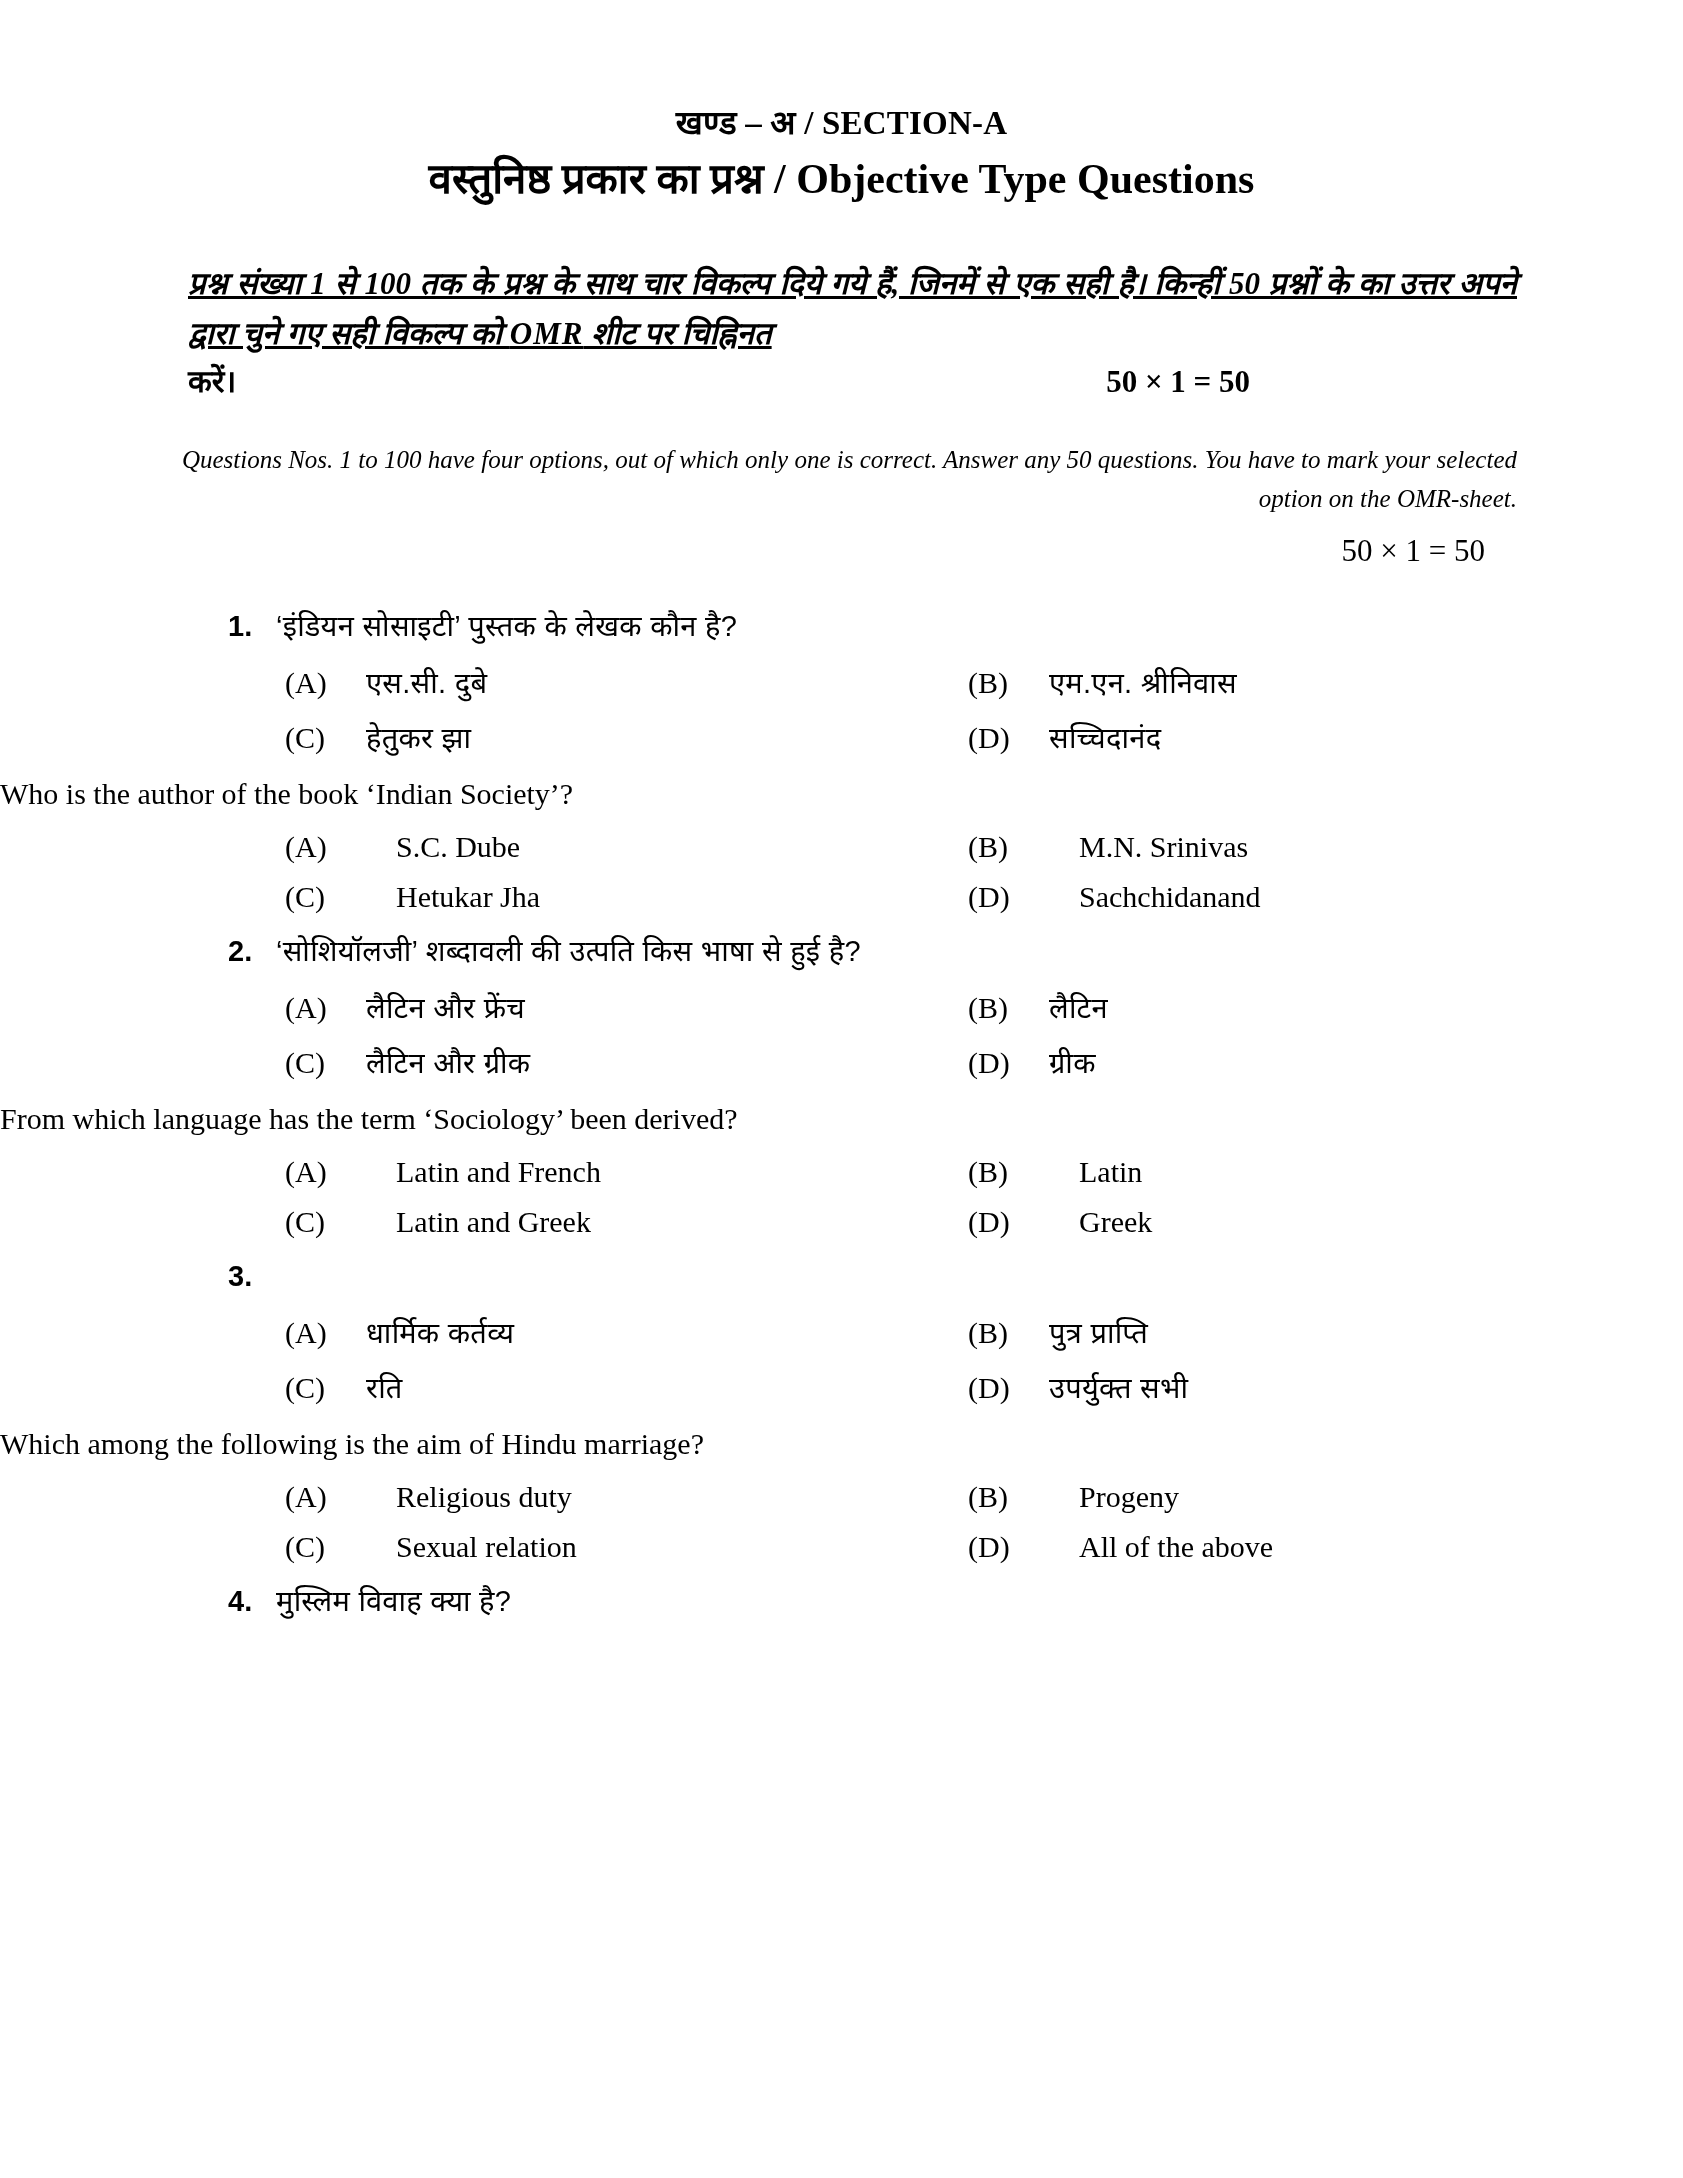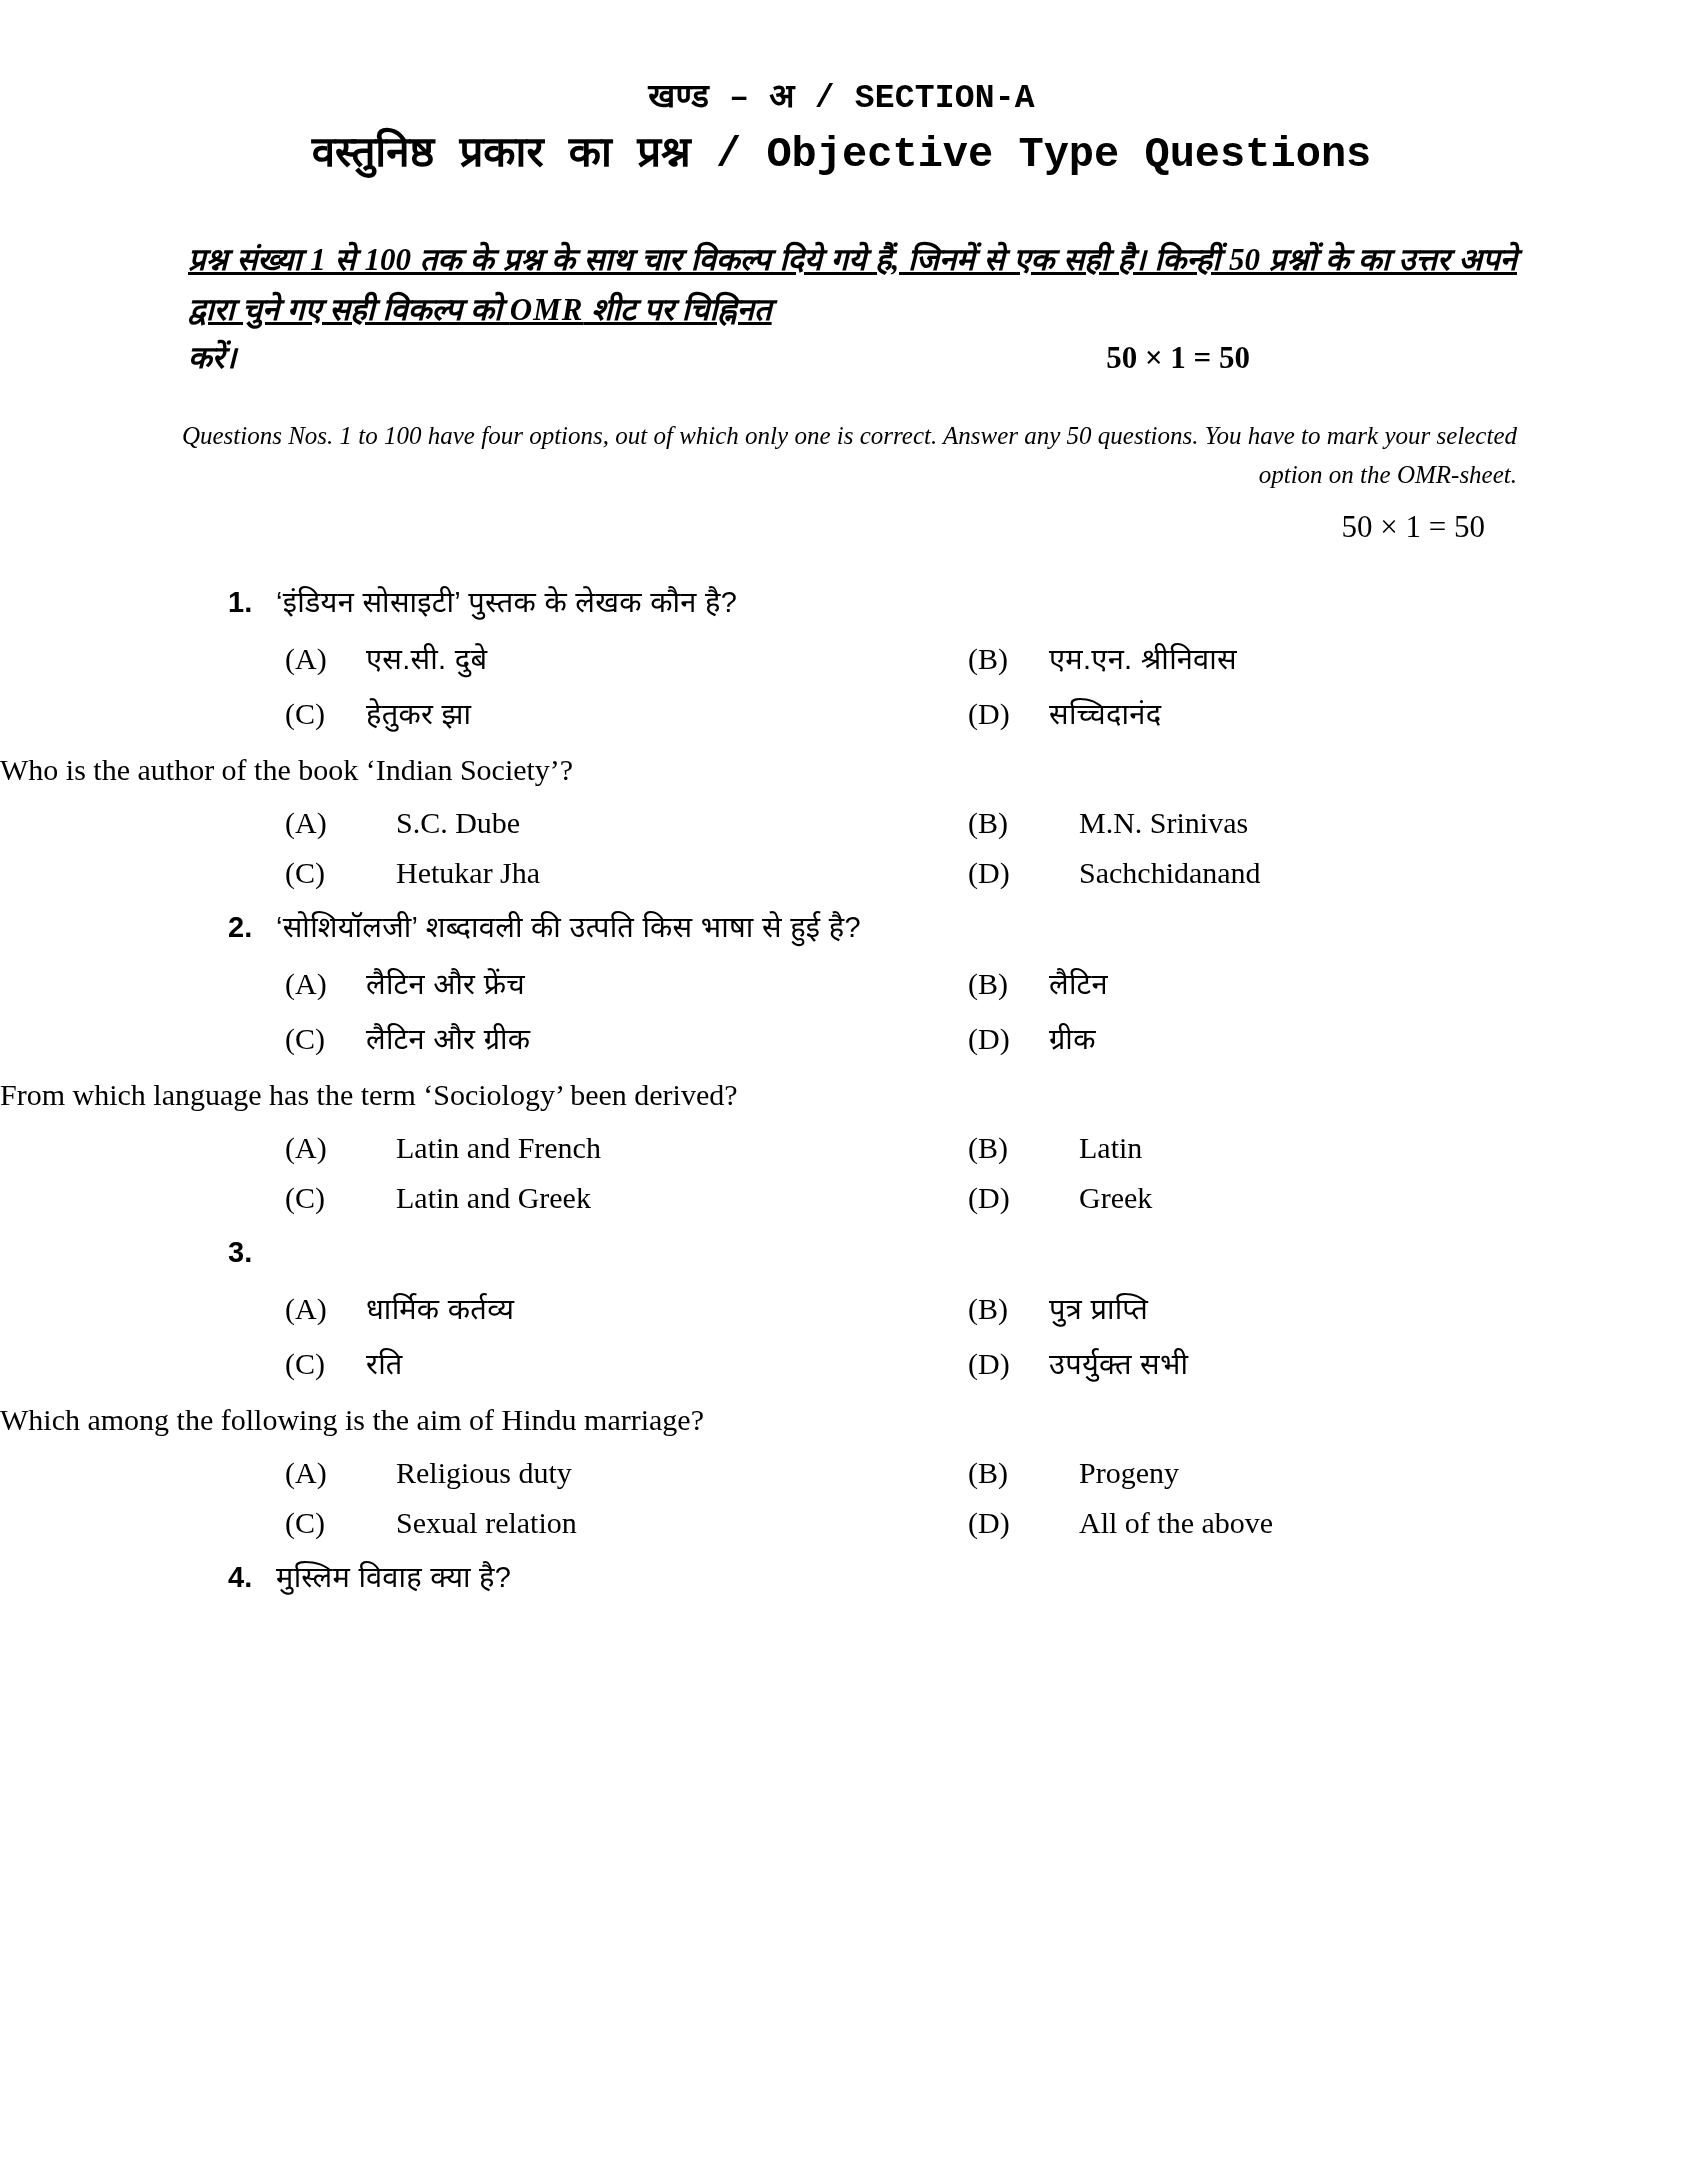--- a/index.html
+++ b/index.html
@@ -20,22 +20,21 @@
     position: relative;
     width: 1683px;
     height: 2178px;
     box-sizing: border-box;
     padding: 0;
   }
 
   
   .section-header {
     text-align: center;
-    margin-top: 78px;
-    font-family: Liberation Mono, monospace;
+    margin-top: 102px;
   }
   .section-header .line1 {
     font-size: 33px;
     font-weight: bold;
     letter-spacing: 0.2px;
     line-height: 1.3;
   }
   .section-header .line2 {
     font-size: 42px;
     font-weight: bold;
@@ -59,21 +58,20 @@
     letter-spacing: 1px;
   }
   .marks-row {
     display: flex;
     justify-content: space-between;
     align-items: baseline;
     margin: 0 166px 0 188px;
   }
   .marks-row .tail {
     font-size: 31px;
-    font-style: italic;
     font-weight: bold;
   }
   .marks-row .marks {
     font-size: 31px;
     font-weight: bold;
     margin-right: 267px;
   }
 
   .instr-english {
     margin: 40px 166px 0 120px;

